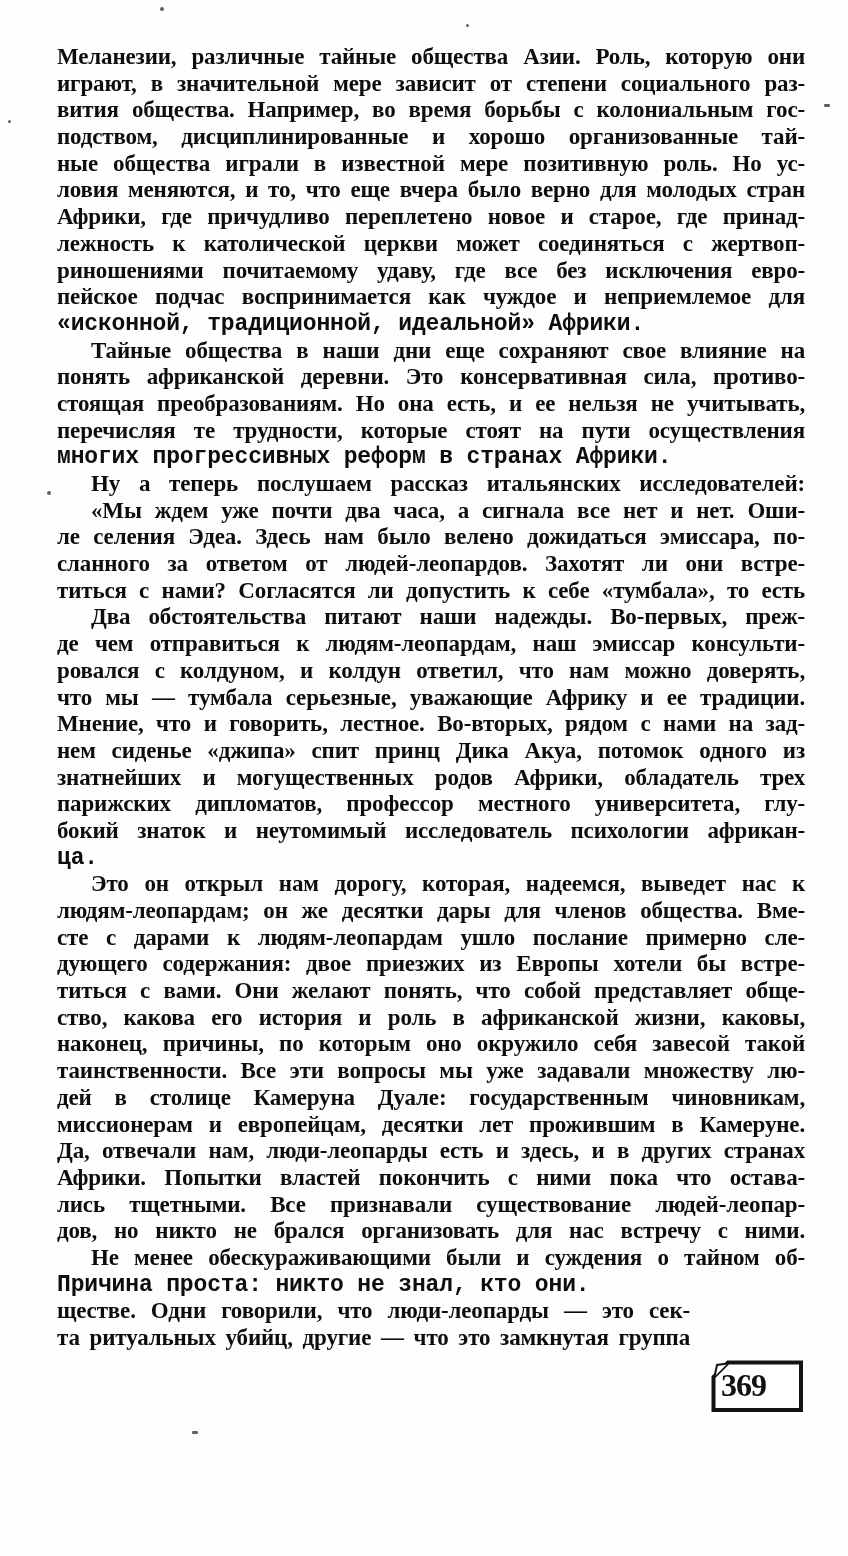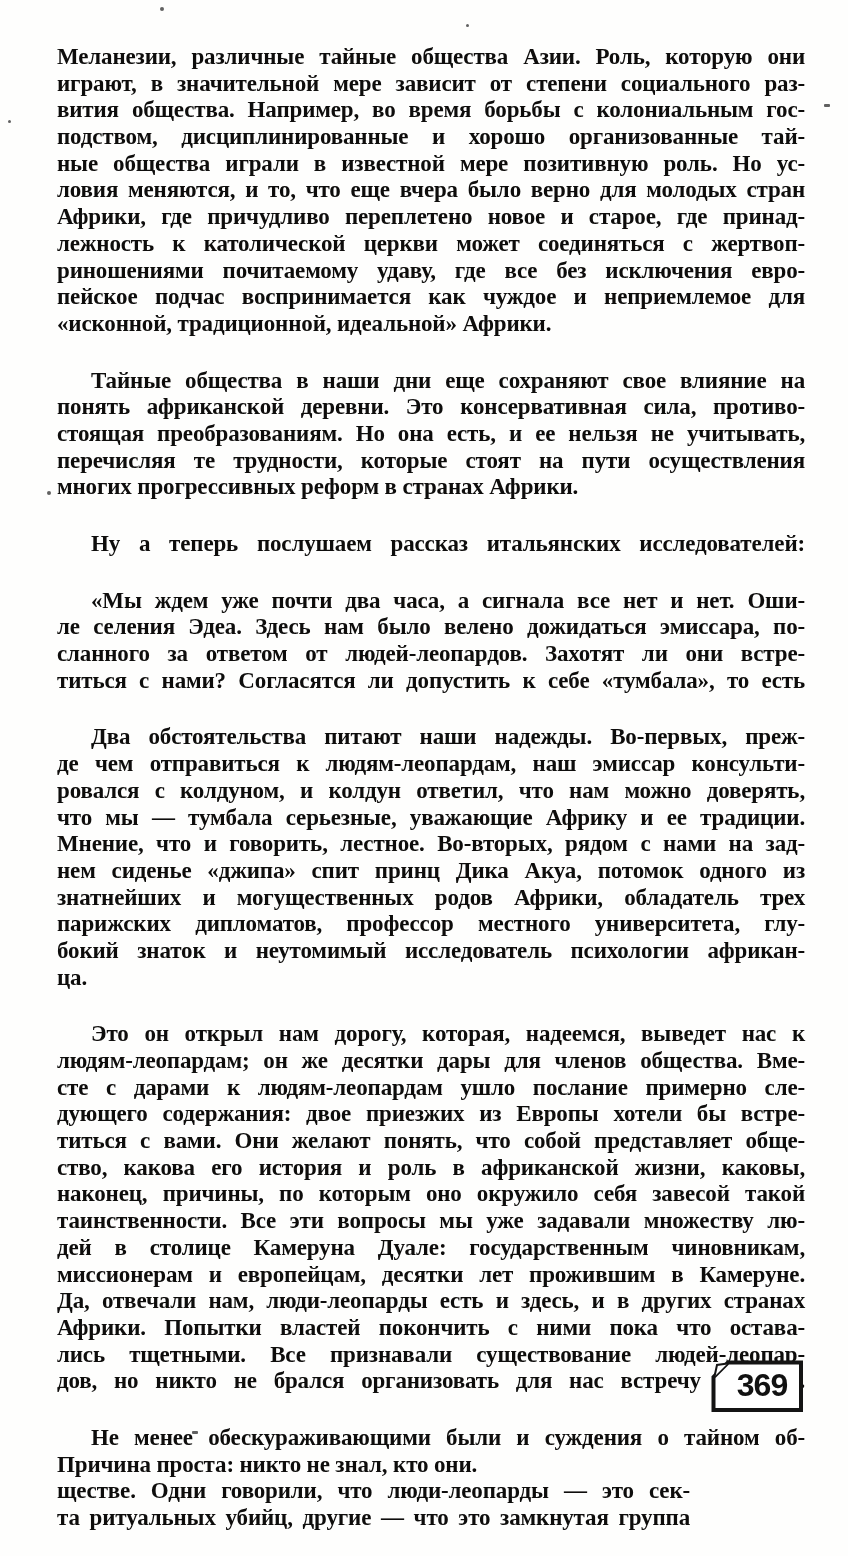--- a/index.html
+++ b/index.html
@@ -32,40 +32,39 @@
     font-size: 23px;
     line-height: 26.7px;
     height: 26.7px;
     color: #0e0d0c;
     letter-spacing: -0.15px;
     text-align: justify;
     text-align-last: justify;
     text-justify: inter-word;
     overflow: visible;
   }
-  .line.ind { text-indent: 34px; margin-top: 30px; }
-  .line.pend { text-align-last: left; }
+  .line.ind { text-indent: 34px; }
+  .line.pend { text-align-last: left; font-family: Liberation Mono, monospace; }
   .line.narrow { width: 633px; }
   .page-badge {
     position: absolute;
     left: 711px;
     top: 1360px;
     width: 93px;
     height: 53px;
   }
   .page-badge svg { position: absolute; left: 0; top: 0; }
   .page-num {
     position: absolute;
     left: 10px;
     top: 0;
     width: 82px;
     height: 51px;
     line-height: 50px;
-    text-align: center;
-    font-family: Liberation Sans, sans-serif;
+    font-family: Liberation Serif, serif;
     font-weight: 700;
     font-size: 32px;
     letter-spacing: -1px;
     color: #111;
   }
   .speck {
     position: absolute;
     background: #3a3a3a;
     border-radius: 50%;
     opacity: 0.8;

